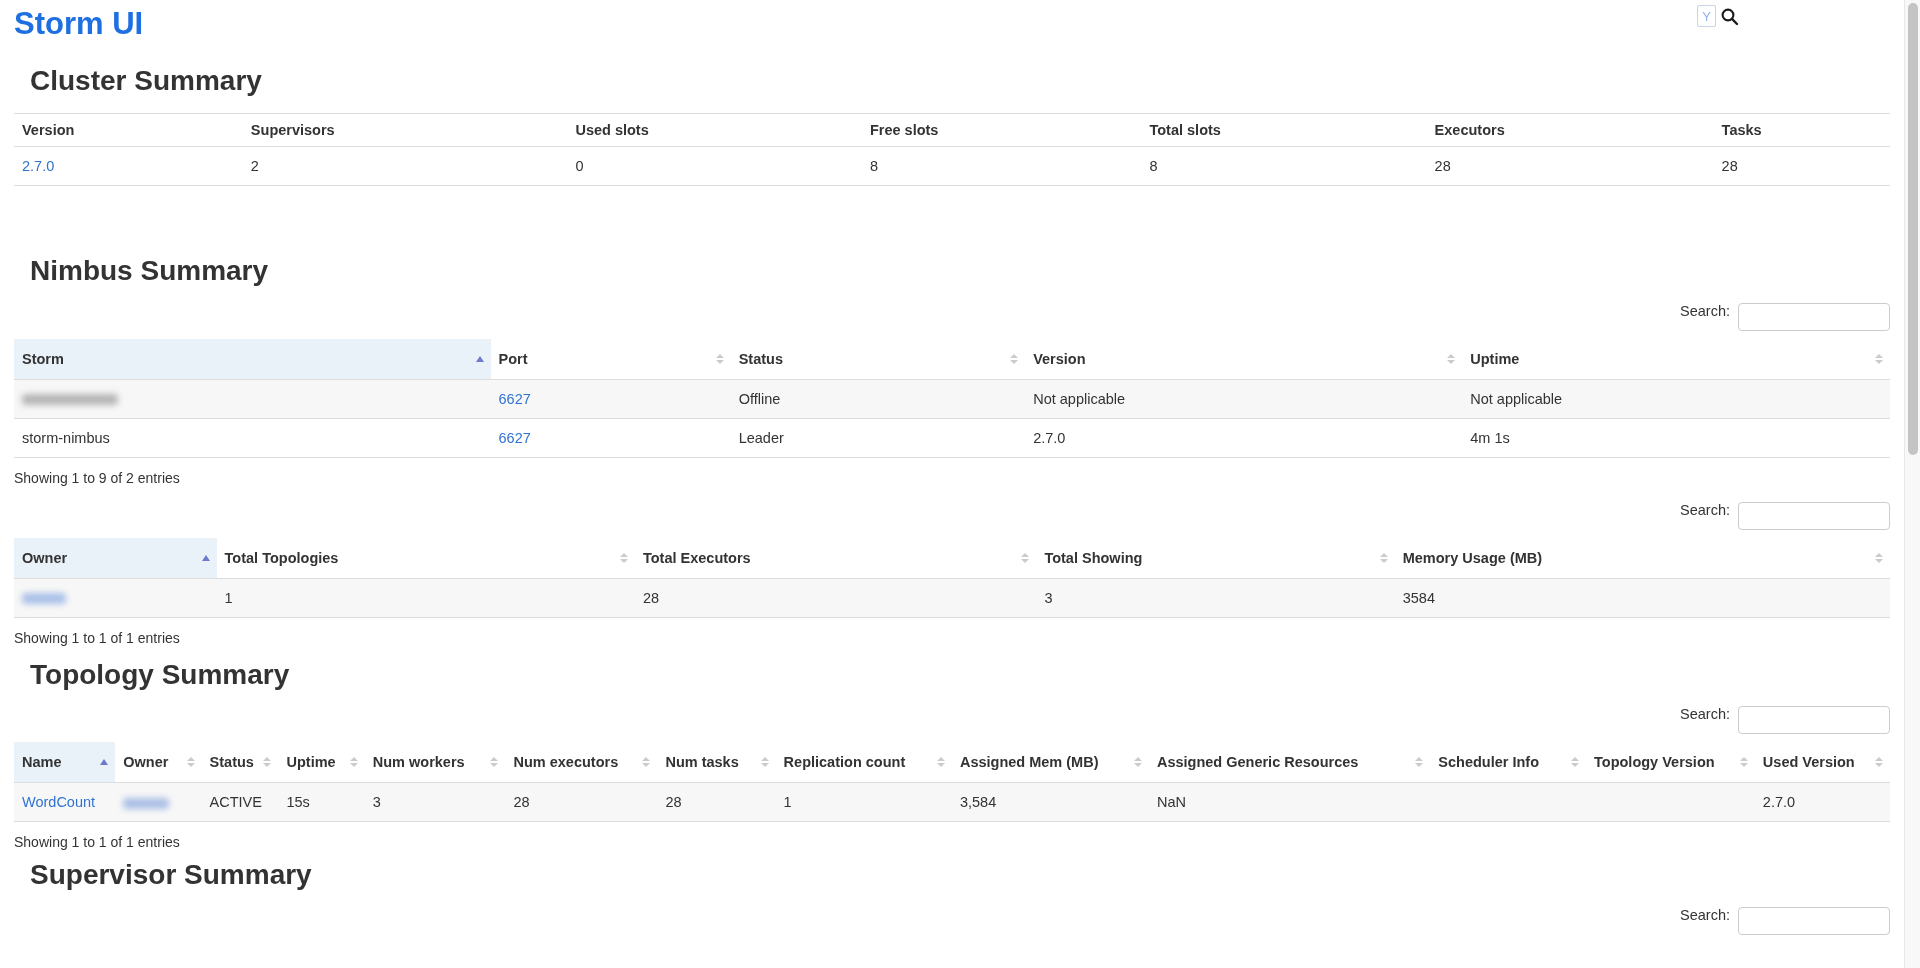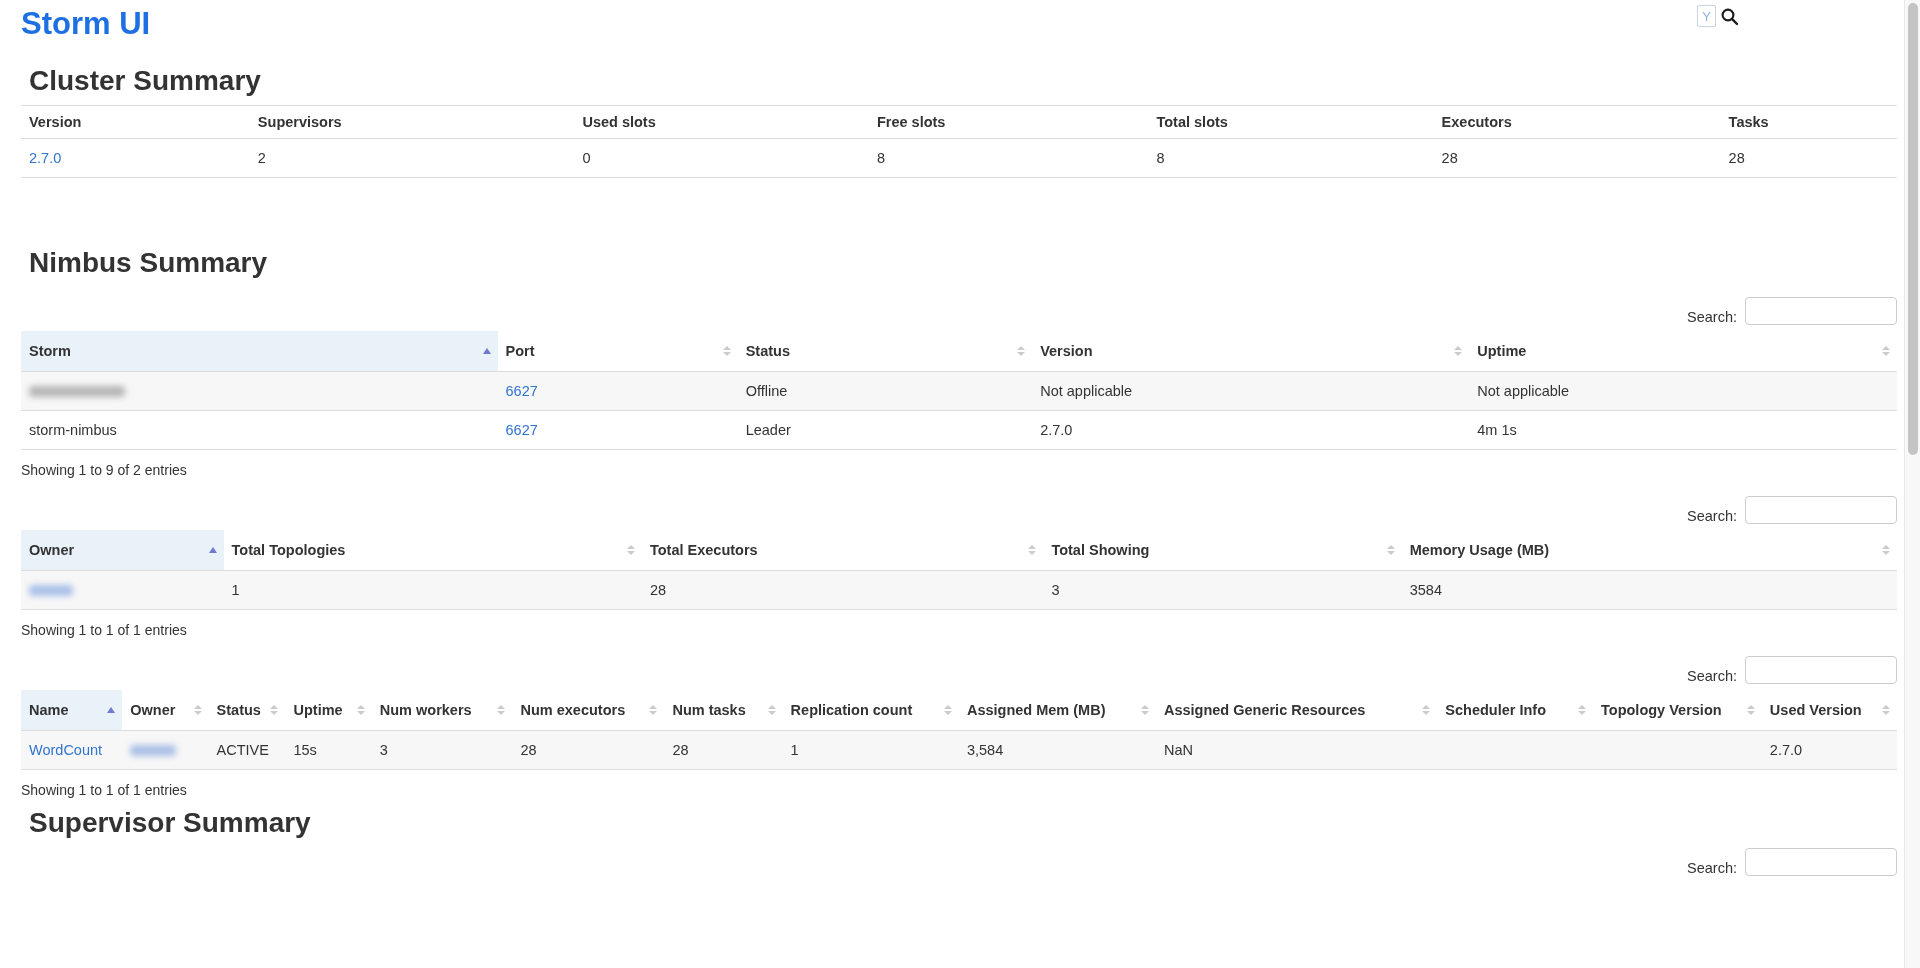--- a/index.html
+++ b/index.html
@@ -1,26 +1,26 @@
 <!DOCTYPE html>
 <html><head>
 <meta charset="utf-8">
 <style>
   html,body { margin:0; padding:0; }
   body {
     width:1920px; height:968px; overflow:hidden; position:relative;
     background:#fff; color:#333;
     font-family:"Liberation Sans","DejaVu Sans",sans-serif;
   }
-  .page { position:absolute; left:0; top:0; width:1904px; height:968px; overflow:hidden;padding-left:7px; }
+  .page { position:absolute; left:0; top:0; width:1904px; height:968px; overflow:hidden; }
   .content { padding:0 14px; }
 
   .app-title { margin:6px 0 0; font-size:31px; font-weight:700; color:#1d6fe2; display:inline-block; text-decoration:none; cursor:pointer; }
 
-  h2.section { font-size:28px; font-weight:700; color:#333; line-height:1.1; margin:8px; }
+  h2.section { font-size:28px; font-weight:700; color:#333; line-height:1.1; margin:16px; }
   h2.mt-cluster { margin-top:24px; }
   h2.mt-nimbus  { margin-top:70px; }
   h2.mt-owner   { margin-top:22px; }
   h2.mt-topo    { margin-top:14px; }
   h2.mt-super   { margin-top:10px; }
 
   table { width:100%; border-collapse:collapse; table-layout:fixed; font-size:14.5px; }
   thead tr { border-bottom:1px solid #ddd; }
   tbody tr { border-bottom:1px solid #ddd; }
   th { text-align:left; font-weight:700; color:#333; position:relative; padding:12px 22px 12px 8px; white-space:nowrap; overflow:hidden; }
@@ -33,21 +33,21 @@
   th.sorted { background:#e9f1f9; }
 
   .sort-icon { position:absolute; right:7px; top:50%; transform:translateY(-50%); display:flex; flex-direction:column; gap:2px; align-items:center; }
   .tri { width:0; height:0; border-left:4px solid transparent; border-right:4px solid transparent; }
   .tri.up   { border-bottom:4.5px solid #cbcbcb; }
   .tri.down { border-top:4.5px solid #cbcbcb; }
   .sort-icon.asc .tri.up { border-left-width:4.5px; border-right-width:4.5px; border-bottom:6px solid #6e79d0; }
 
   a.cell-link { color:#3173d1; text-decoration:none; cursor:pointer; }
 
-  .search-row { display:flex; justify-content:flex-end; align-items:flex-end; gap:8px; margin:16px 0 0; height:30px; }
+  .search-row { display:flex; justify-content:flex-end; align-items:flex-start; gap:8px; margin:16px 0 0; height:30px; }
   .search-row.tight { margin-top:2px; }
   .search-row label { font-size:14.5px; color:#333; }
   .search-input { width:152px; height:28px; border:1px solid #ccc; border-radius:4px; box-sizing:border-box; background:#fff; }
 
   .entries { font-size:14px; color:#333; margin:12px 0 0; }
 
   .redact { display:inline-block; height:11px; border-radius:4px; filter:blur(3px); vertical-align:middle; }
 
   .quickbar { position:absolute; left:1697px; top:5px; display:flex; align-items:center; gap:3px; }
   .quick-input { width:17px; height:20px; border:1px solid #c9d4e4; border-radius:2px; font-size:13px; color:#8fb3e8; text-align:center; padding:0; font-family:"Liberation Sans","DejaVu Sans",sans-serif; }
@@ -206,20 +206,21 @@
             <td><span class="redact" style="width: 44px; background: rgb(169, 192, 232);"></span></td>
             <td>1</td>
             <td>28</td>
             <td>3</td>
             <td>3584</td>
           </tr>
         </tbody>
       </table>
     <div class="entries">Showing 1 to 1 of 1 entries</div>
 
+    <h2 class="section mt-topo">Topology Summary</h2>
     <div class="search-row">
       <label>Search:</label>
       <input class="search-input" style="">
     </div>
     <table class="dt">
         <colgroup>
           <col style="width: 5.4%;">
           <col style="width: 4.6%;">
           <col style="width: 4.1%;">
           <col style="width: 4.6%;">

